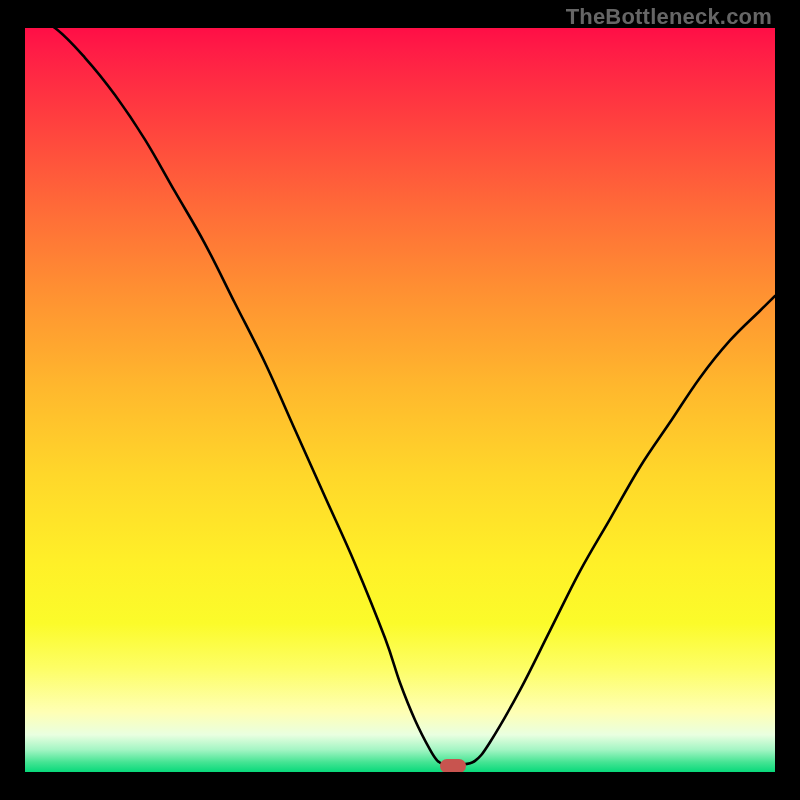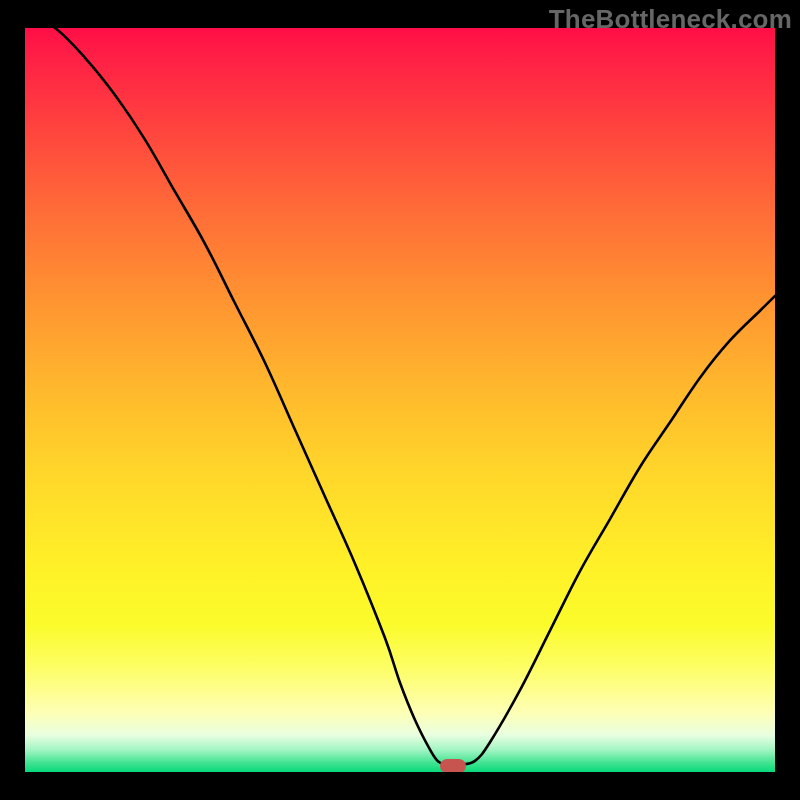--- a/index.html
+++ b/index.html
@@ -13,23 +13,23 @@
   }
   .stage {
     position: relative;
     width: 800px;
     height: 800px;
     background: #000;
   }
   .watermark {
     position: absolute;
     top: 4px;
-    right: 8px;
+    right: 28px;
     color: #666;
-    font-size: 26px;
+    font-size: 22px;
     font-weight: 600;
     letter-spacing: 0.2px;
     z-index: 10;
     user-select: none;
   }
   .plot-area {
     position: absolute;
     left: 25px;
     top: 28px;
     width: 750px;

